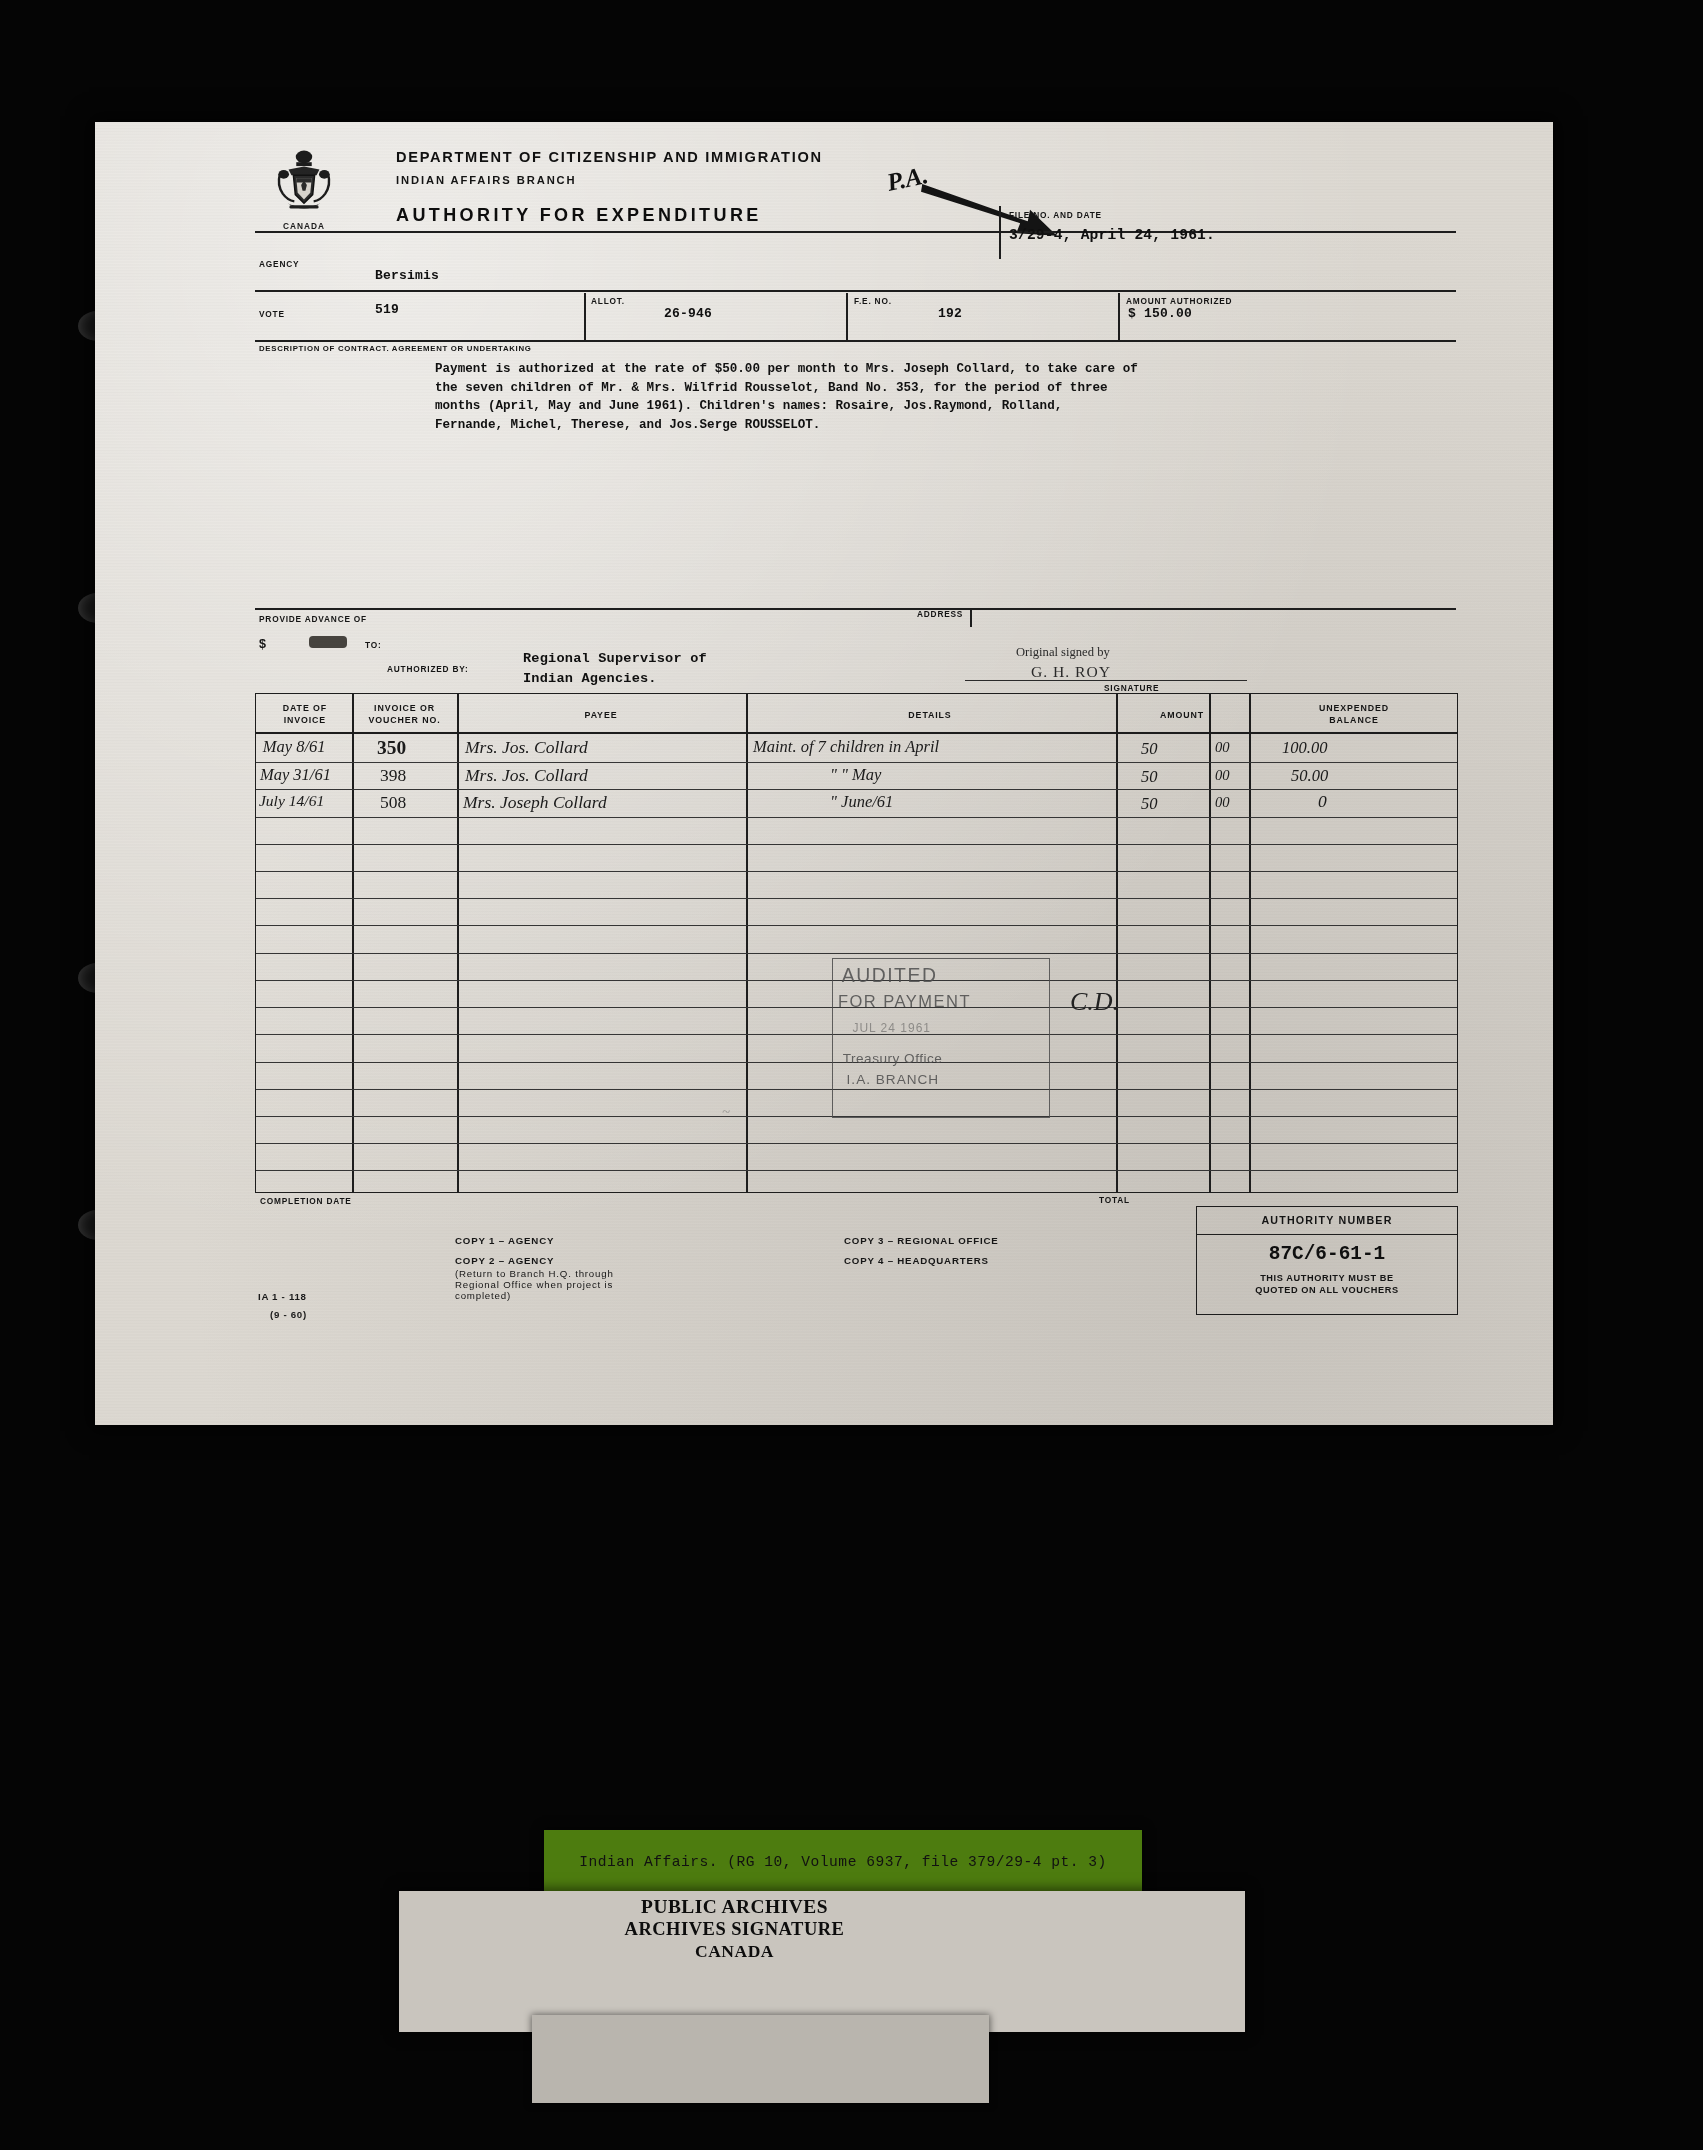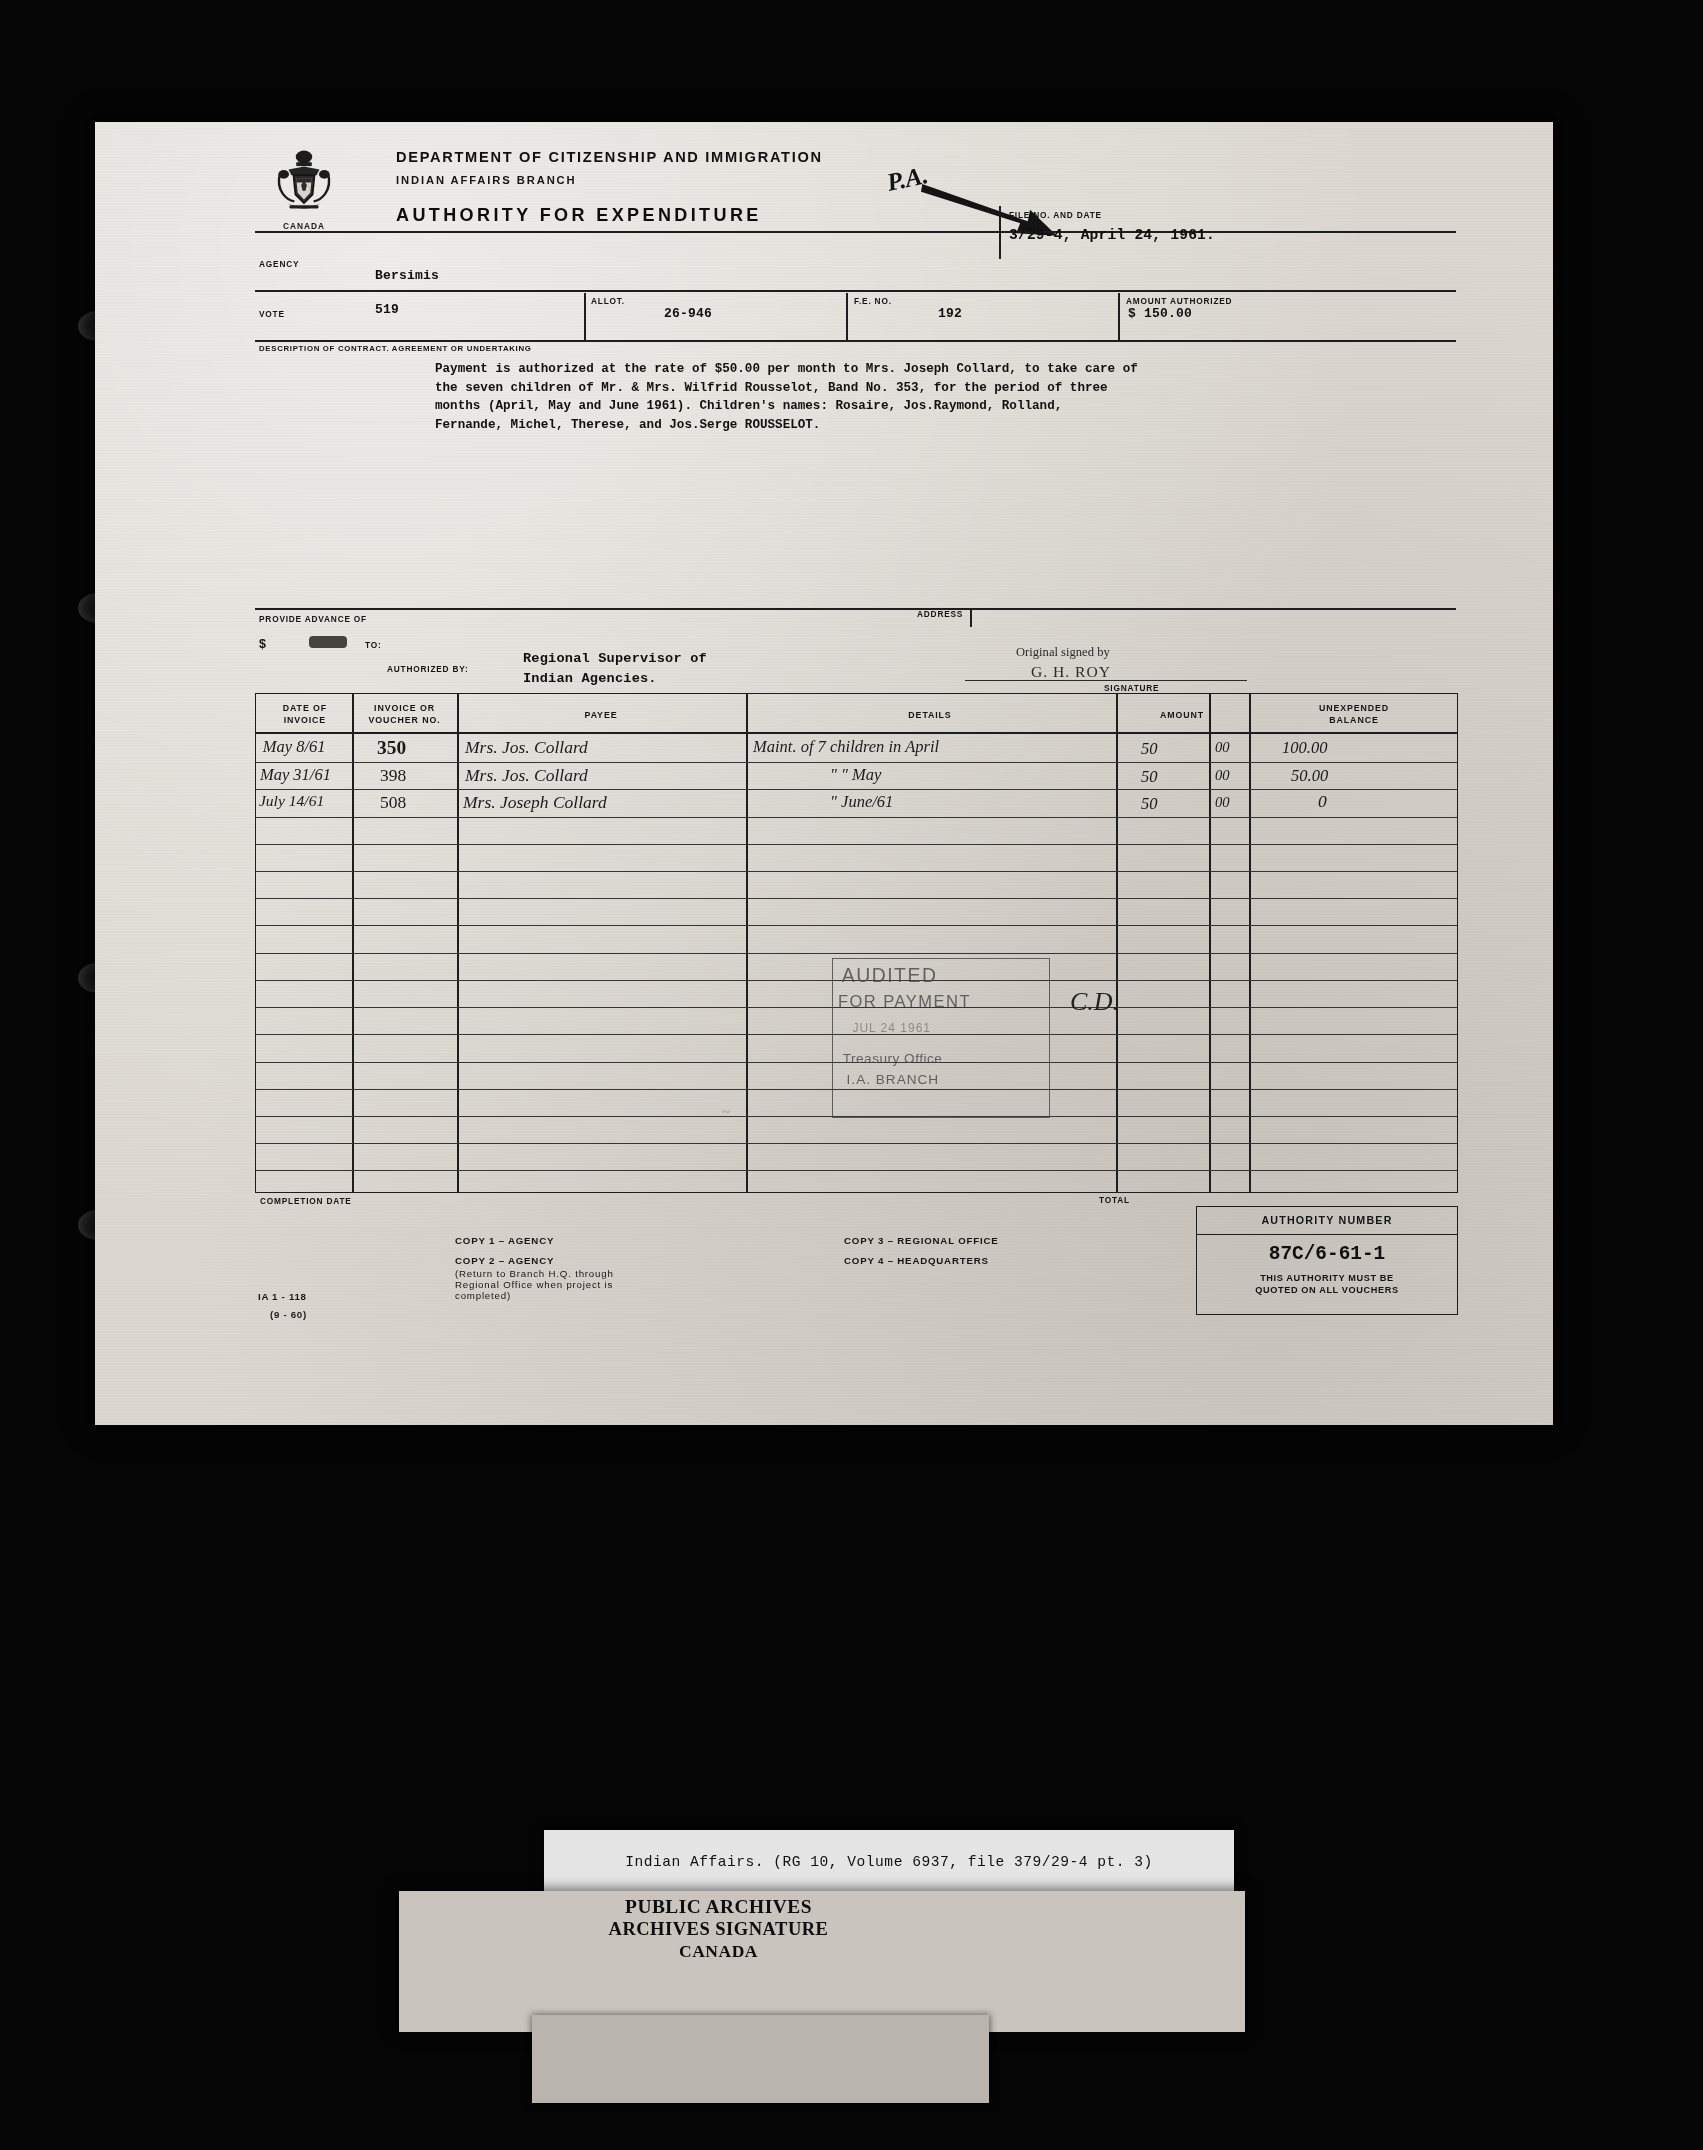--- a/index.html
+++ b/index.html
@@ -257,44 +257,44 @@
     font-weight: bold;
     letter-spacing: 0.7px;
     color: #1a1a1a;
   }
 
   
   .strip1 {
     position: absolute;
     left: 544px;
     top: 1830px;
-    width: 690px;
+    width: 598px;
     height: 63px;
-    background: #e5e5e5;
+    background: #4d7c0f;
     color: #111;
     font-family: "Liberation Mono", monospace;
     font-size: 14.6px;
     display: flex;
     align-items: center;
     justify-content: center;
     letter-spacing: 0.5px;
     box-shadow: 0 0 8.8px 1.9px rgba(0,0,0,0.5);
   }
   .strip2 {
     position: absolute;
     left: 399px;
     top: 1891px;
     width: 846px;
     height: 141px;
     background: #c9c5be;
     box-shadow: 0 0 10.7px 2.9px rgba(0,0,0,0.5);
   }
   .strip2 .inner {
     position: absolute;
-    left: 125px;
+    left: 141px;
     top: 4.9px;
     width: 389px;
     text-align: center;
     font-family: "Liberation Serif", serif;
     font-weight: bold;
     color: #0d0d0d;
   }
   .strip2 .l1 { font-size: 19.4px; letter-spacing: 0.5px; }
   .strip2 .l2 { font-size: 18.5px; letter-spacing: 0.5px; margin-top: 1px;}
   .strip2 .l3 { font-size: 17.5px; letter-spacing: 0.5px; margin-top: 1px;}

